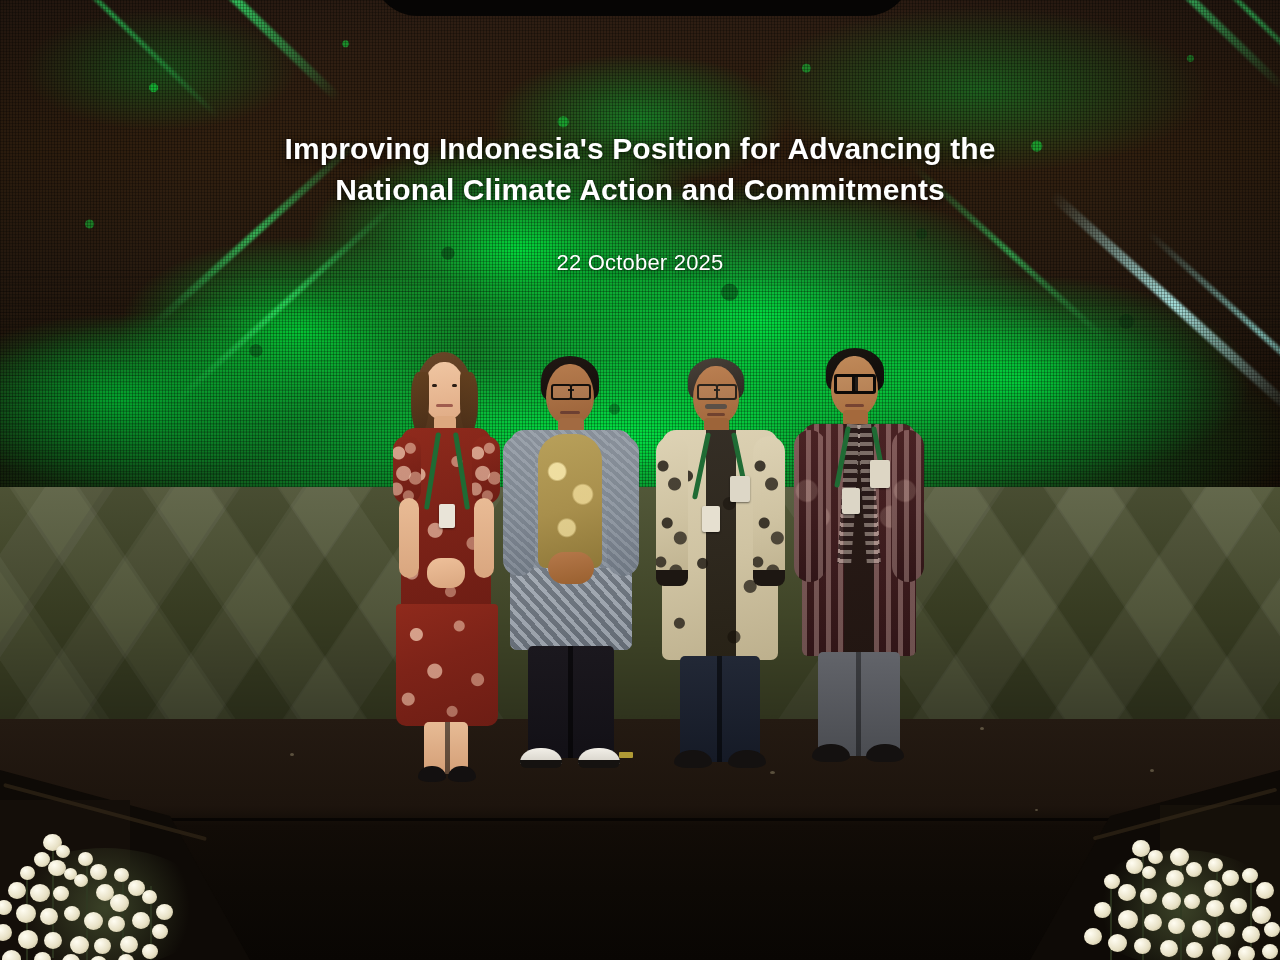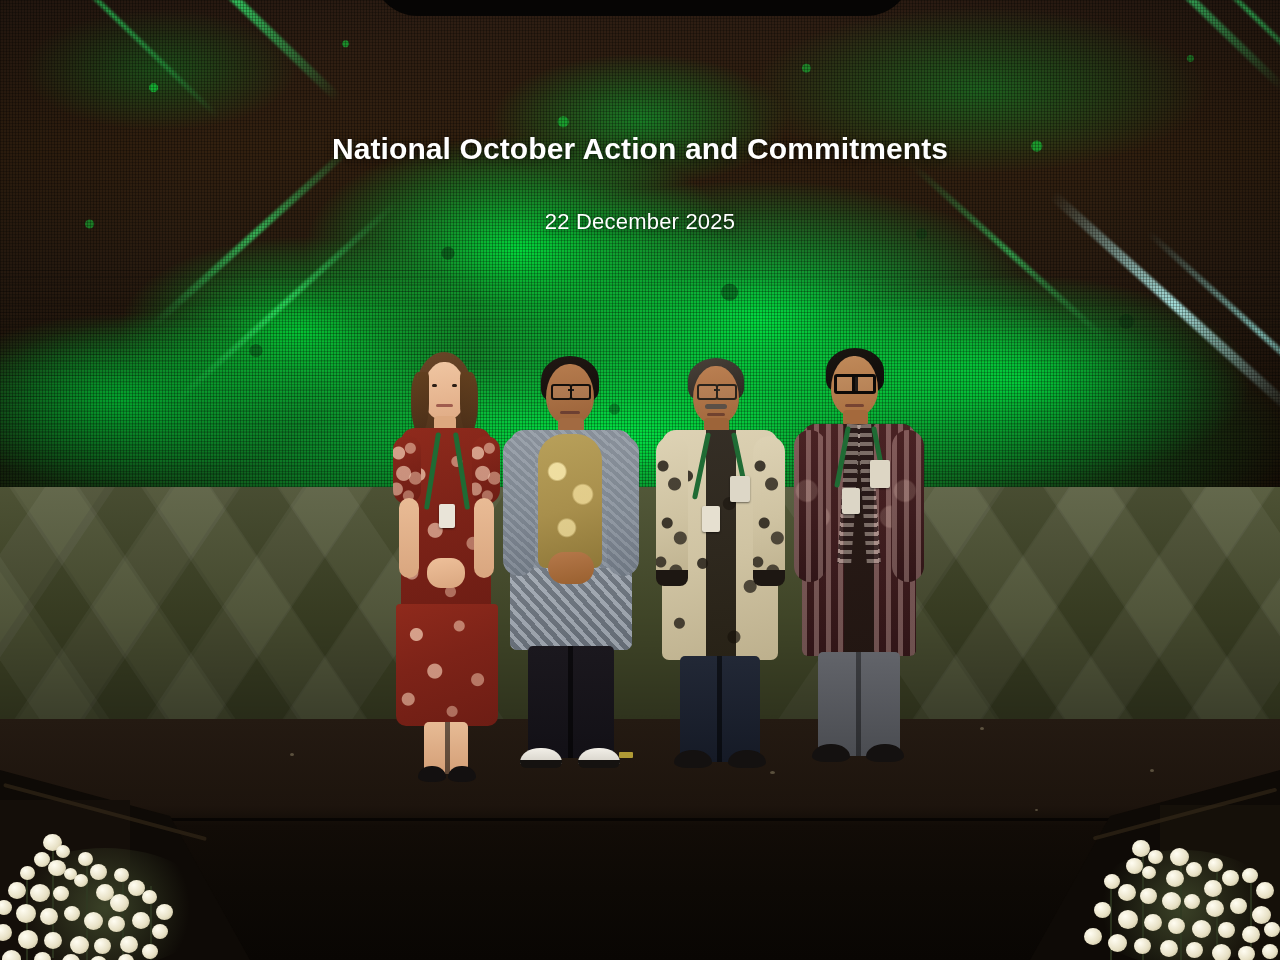--- a/index.html
+++ b/index.html
@@ -213,22 +213,23 @@
     <div class="streak s9"></div>
 
     <div class="led-scan"></div>
     <div class="led-grid"></div>
     <div class="led-vignette"></div>
   </div>
 
   <div class="truss"></div>
 
   <div class="title-block">
-    <div class="title-line">National October Action and Commitments</div>
-    <div class="title-date">22 December 2025</div>
+    <div class="title-line">Improving Indonesia's Position for Advancing the</div>
+    <div class="title-line">National Climate Action and Commitments</div>
+    <div class="title-date">22 October 2025</div>
   </div>
 
   <div class="backdrop">
 
     <div class="chev" style="left:-30px;transform:rotate(34deg);"></div>
     <div class="chev d" style="left:30px;transform:rotate(34deg);"></div>
     <div class="chev" style="left:96px;transform:rotate(34deg);"></div>
     <div class="chev d" style="left:162px;transform:rotate(34deg);"></div>
     <div class="chev" style="left:228px;transform:rotate(34deg);"></div>
     <div class="chev d" style="left:296px;transform:rotate(34deg);"></div>

